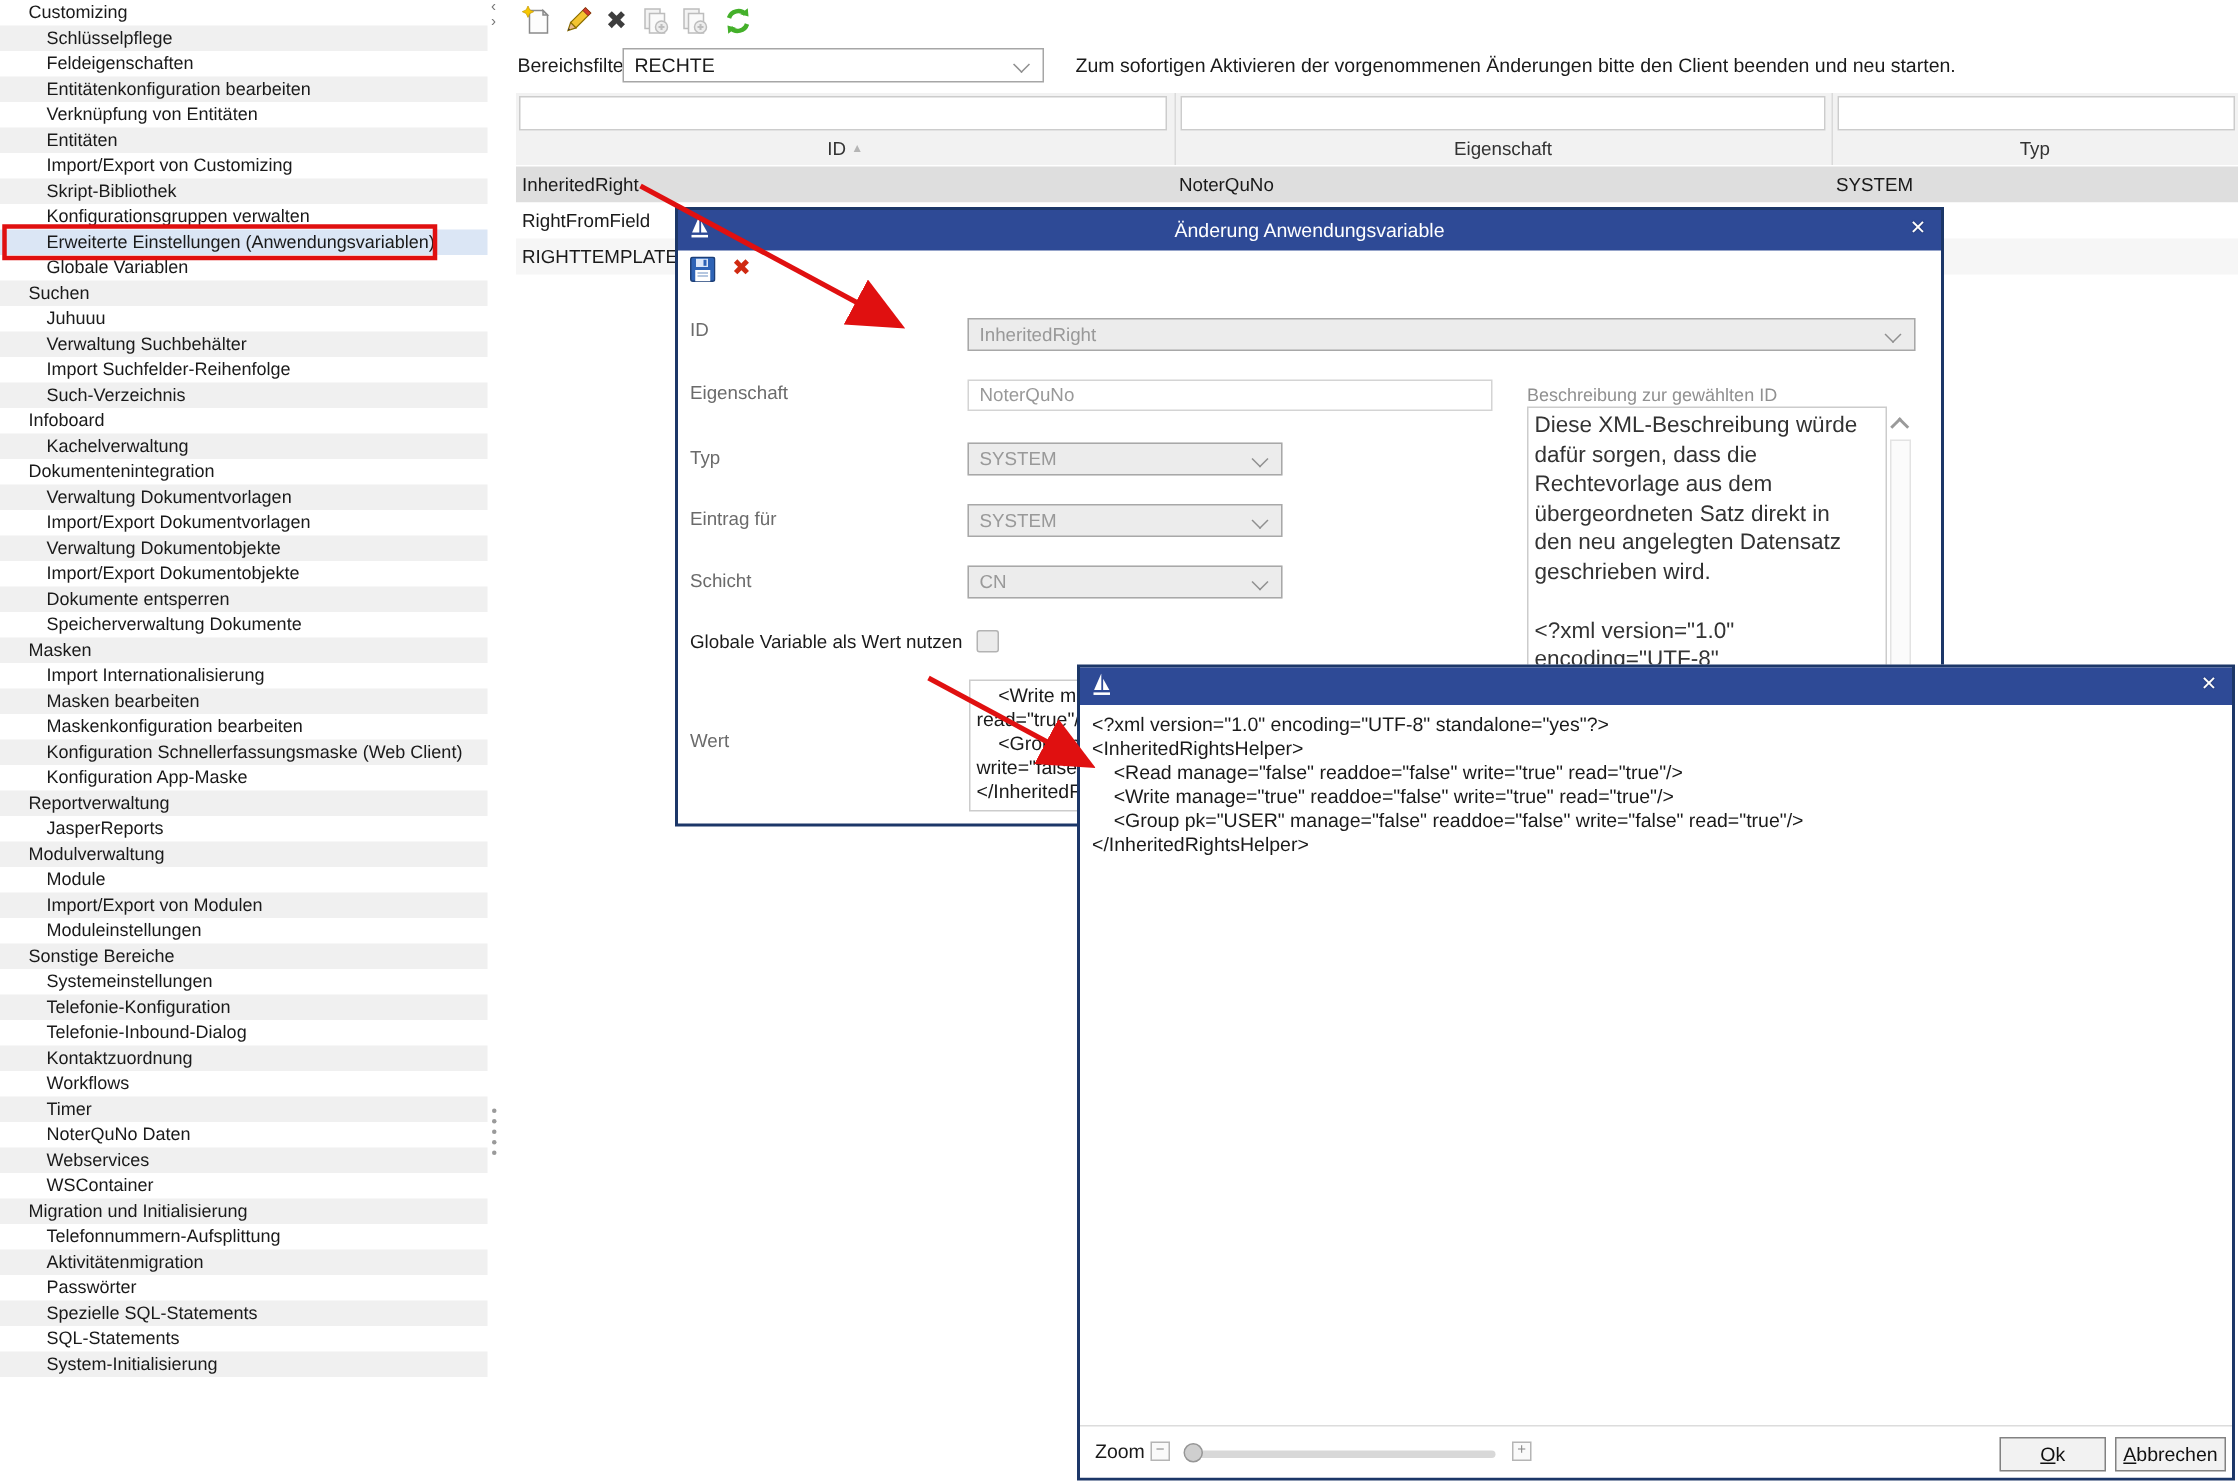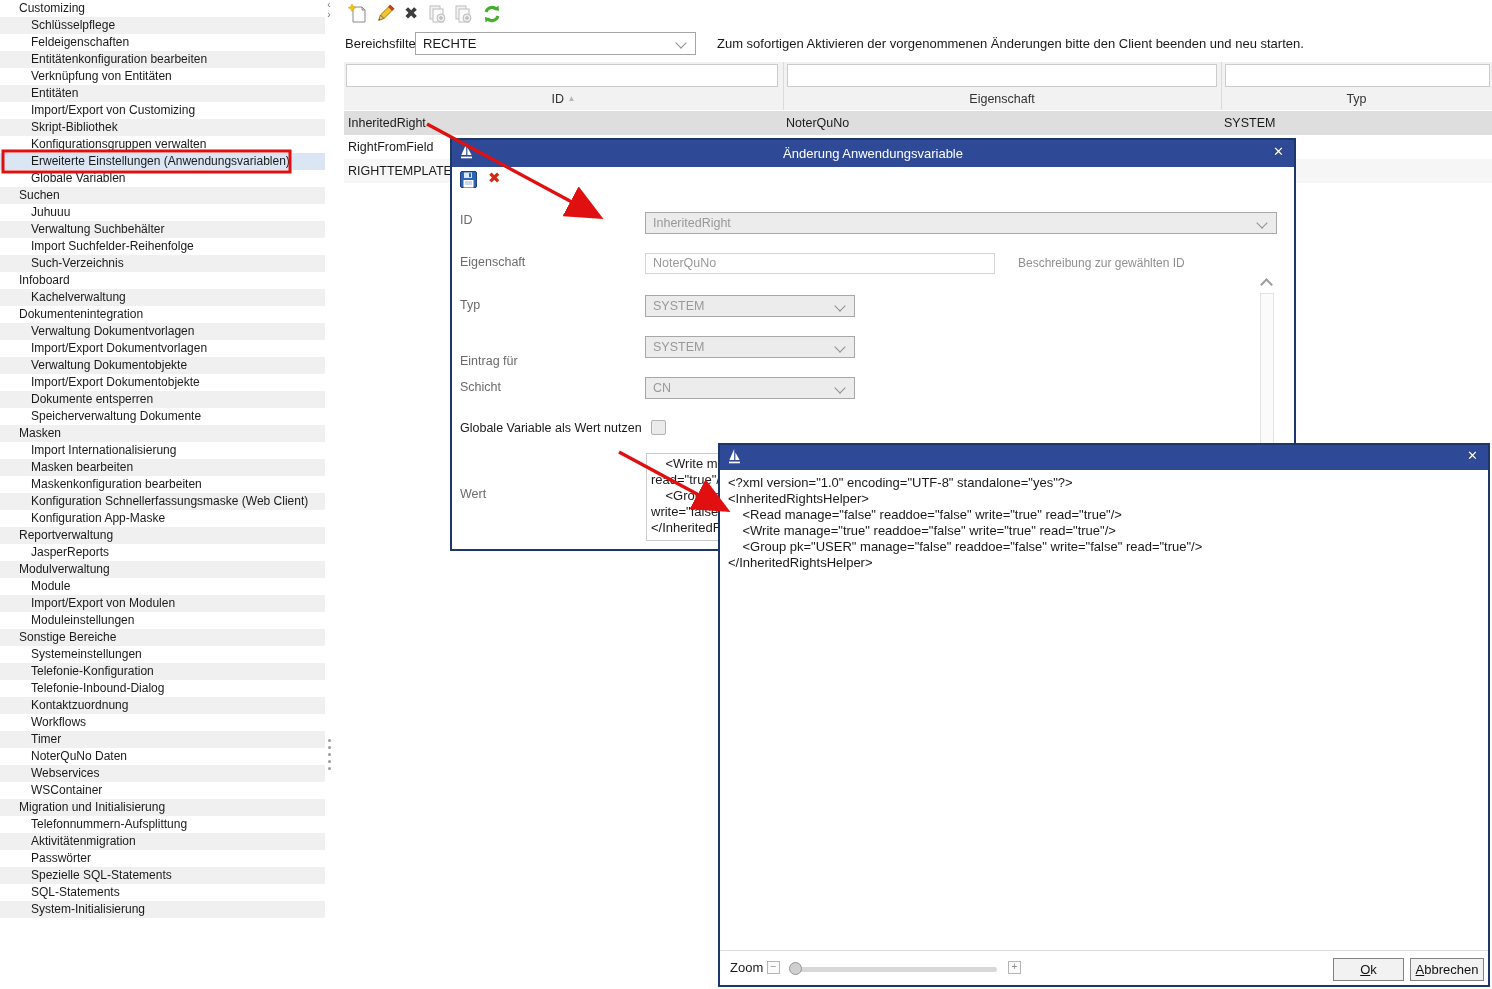--- a/index.html
+++ b/index.html
@@ -240,30 +240,39 @@
     <div class="lab" style="top:73px;">ID</div>
     <div class="combo" style="left:193px;top:72px;width:632px;">
       <span>InheritedRight</span>
       <span class="chev" style="right:10px;top:6px;"></span>
     </div>
 
     <div class="lab" style="top:115px;">Eigenschaft</div>
     <div class="tinput" style="left:193px;top:113px;width:350px;">NoterQuNo</div>
 
     <div class="lab" style="left:566px;top:116px;font-size:12px;color:#909090;">Beschreibung zur gewählten ID</div>
+    <div class="descbox">Diese XML-Beschreibung würde
+dafür sorgen, dass die
+Rechtevorlage aus dem
+übergeordneten Satz direkt in
+den neu angelegten Datensatz
+geschrieben wird.
+
+&lt;?xml version="1.0"
+encoding="UTF-8"</div>
     <span class="vchev"></span>
     <div class="vscroll"></div>
 
     <div class="lab" style="top:158px;">Typ</div>
     <div class="combo" style="left:193px;top:155px;width:210px;">
       <span>SYSTEM</span>
       <span class="chev" style="right:10px;top:6px;"></span>
     </div>
 
-    <div class="lab" style="top:214px;">Eintrag für</div>
+    <div class="lab" style="top:199px;">Eintrag für</div>
     <div class="combo" style="left:193px;top:196px;width:210px;">
       <span>SYSTEM</span>
       <span class="chev" style="right:10px;top:6px;"></span>
     </div>
 
     <div class="lab" style="top:240px;">Schicht</div>
     <div class="combo" style="left:193px;top:237px;width:210px;">
       <span>CN</span>
       <span class="chev" style="right:10px;top:6px;"></span>
     </div>

